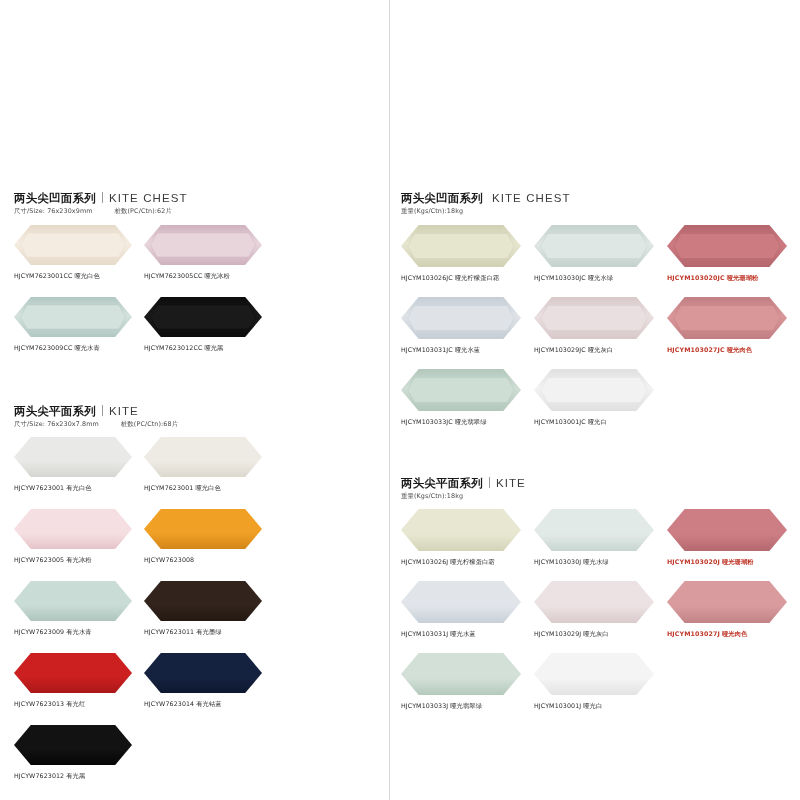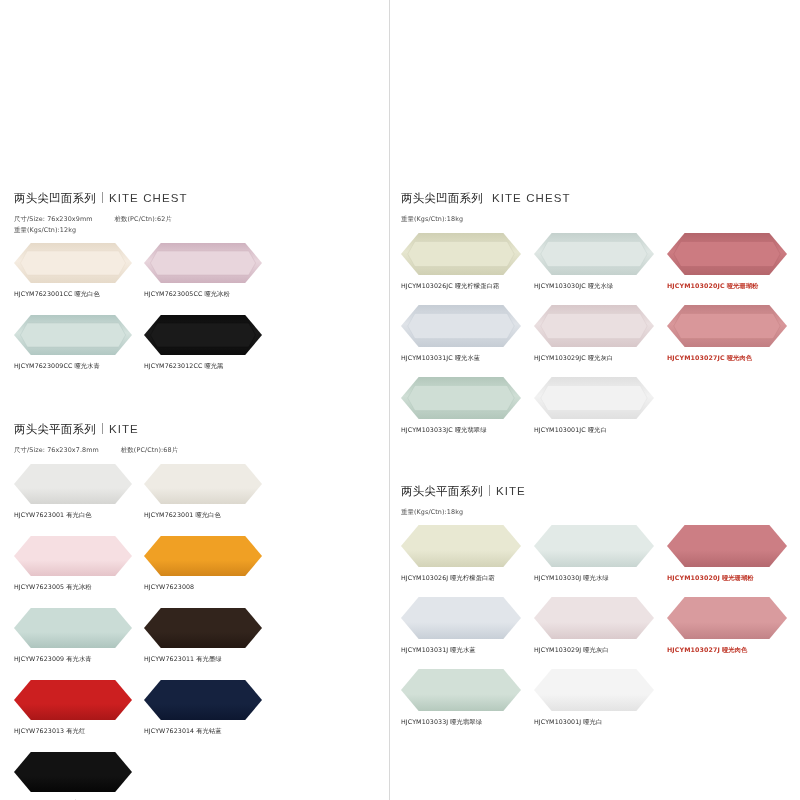--- a/index.html
+++ b/index.html
@@ -47,21 +47,21 @@
     margin-bottom: 4px;
   }
   .sec-head {
     display: flex;
     align-items: baseline;
     white-space: nowrap;
   }
   .sec-cn {
     font-family: "DejaVu Sans", sans-serif;
     font-size: 11.5px;
-    font-weight: normal;
+    font-weight: bold;
     color: #1a1a1a;
     letter-spacing: 0.2px;
     text-align: right;
   }
   .sec-bar {
     display: inline-block;
     width: 1px;
     height: 11px;
     background: #9a9a9a;
     margin: 0 6px;
@@ -72,21 +72,21 @@
     font-size: 11.5px;
     color: #3b3b3b;
     letter-spacing: 1.1px;
     margin-top: 32px;
   }
   .sec-gap {
     display: inline-block;
     width: 9px;
   }
   .spec {
-    margin-top: 8px;
+    margin-top: 0;
     font-family: "DejaVu Sans", sans-serif;
     font-size: 6.4px;
     color: #4a4a4a;
     line-height: 1.65;
     letter-spacing: 0.1px;
   }
   .spec .sp2 {
     display: inline-block;
     width: 22px;
   }
@@ -129,21 +129,20 @@
 
   <div class="panel panel-left" id="left-panel">
       <div class="section">
         <div class="sec-head">
           <span class="sec-cn">两头尖凹面系列</span>
           <span class="sec-bar"></span>
           <span class="sec-en">KITE CHEST</span>
         </div>
         <div class="spec">
           <div><span>尺寸/Size: 76x230x9mm</span><span class="sp2"></span><span>桩数(PC/Ctn):62片</span></div>
-          <div>重量(Kgs/Ctn):12kg</div>
         </div>
         <div class="grid" style="margin-top: 8px;">
           <div class="cell cell-l" style="margin-bottom: 16px;">
             <div class="tile-wrap"><svg width="118" height="40" viewBox="0 0 118 40">
     <defs>
       <linearGradient id="g1" x1="0" y1="0" x2="0" y2="1">
         <stop offset="0%" stop-color="#e6dac9"></stop>
         <stop offset="45%" stop-color="#f5ece1"></stop>
         <stop offset="100%" stop-color="#e6dac9"></stop>
       </linearGradient>

